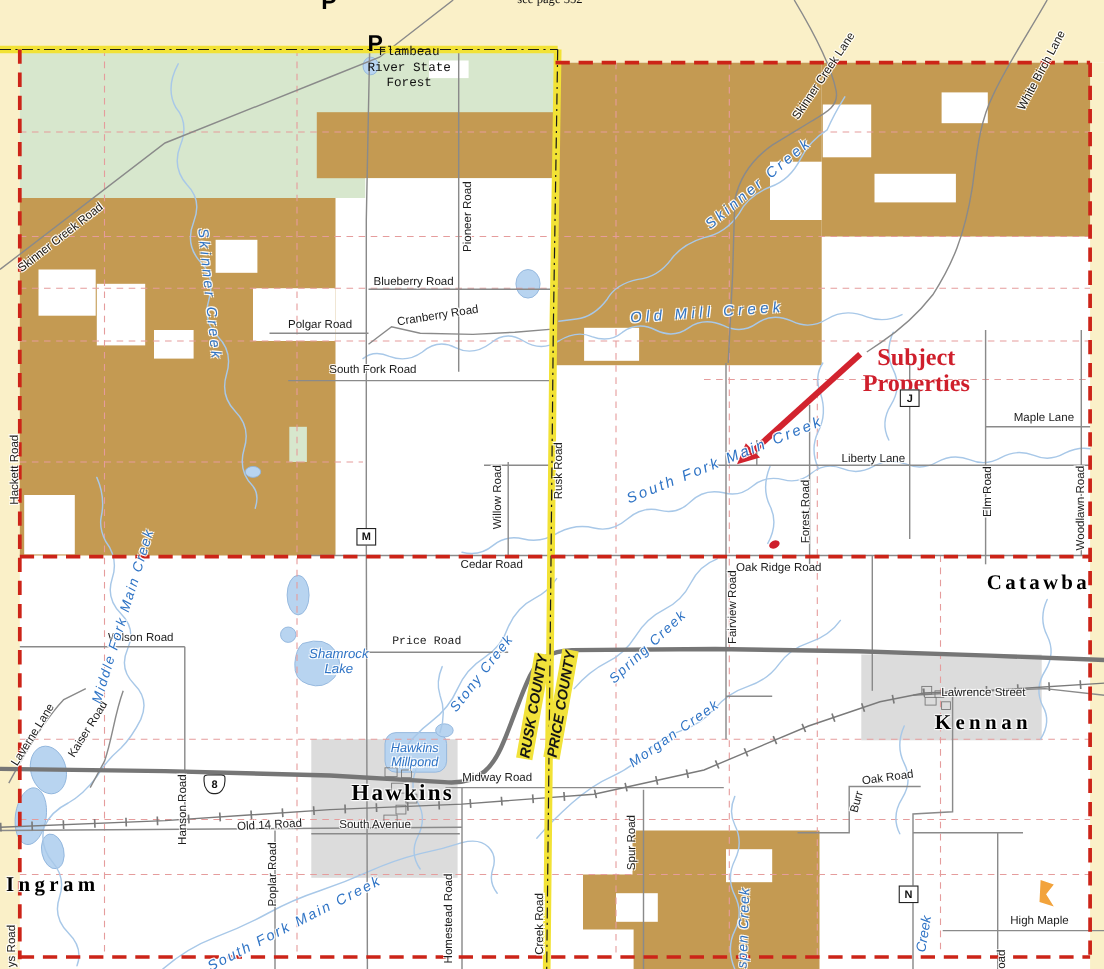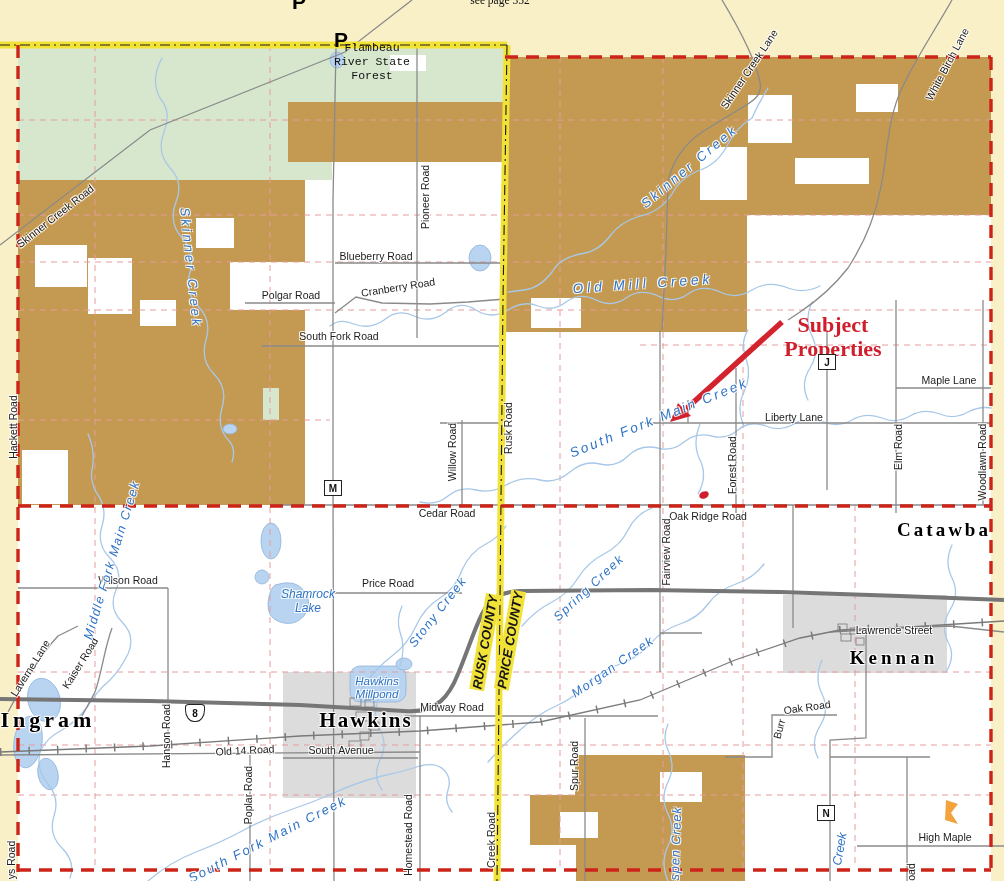--- a/index.html
+++ b/index.html
@@ -238,21 +238,21 @@
       <div class="lab road" style="left: 749px; top: 69px; transform: translate(-50%, -50%) rotate(-56deg);">Skinner Creek Lane</div>
       <div class="lab road" style="left: 947px; top: 64px; transform: translate(-50%, -50%) rotate(-62deg);">White Birch Lane</div>
       <div class="lab road" style="left: 949px; top: 380px; transform: translate(-50%, -50%) rotate(0deg); text-align: right;">Maple Lane</div>
       <div class="lab road" style="left: 794px; top: 417px; transform: translate(-50%, -50%) rotate(0deg);">Liberty Lane</div>
       <div class="lab road" style="left: 898px; top: 447px; transform: translate(-50%, -50%) rotate(-90deg);">Elm Road</div>
       <div class="lab road" style="left: 982px; top: 462px; transform: translate(-50%, -50%) rotate(-90deg);">Woodlawn Road</div>
       <div class="lab road" style="left: 732px; top: 465px; transform: translate(-50%, -50%) rotate(-90deg);">Forest Road</div>
       <div class="lab road" style="left: 708px; top: 516px; transform: translate(-50%, -50%) rotate(0deg);">Oak Ridge Road</div>
       <div class="lab road" style="left: 666px; top: 552px; transform: translate(-50%, -50%) rotate(-90deg);">Fairview Road</div>
       <div class="lab road" style="left: 128px; top: 580px; transform: translate(-50%, -50%) rotate(0deg);">Wilson Road</div>
-      <div class="lab road" style="left: 388px; top: 583px; transform: translate(-50%, -50%) rotate(0deg);">Price Road</div>
+      <div class="lab road" style="left: 388px; top: 583px; transform: translate(-50%, -50%) rotate(0deg); font-family: Liberation Mono, monospace;">Price Road</div>
       <div class="lab road" style="left: 80px; top: 663px; transform: translate(-50%, -50%) rotate(-58deg);">Kaiser Road</div>
       <div class="lab road" style="left: 30px; top: 668px; transform: translate(-50%, -50%) rotate(-58deg);">Laverne Lane</div>
       <div class="lab road" style="left: 166px; top: 736px; transform: translate(-50%, -50%) rotate(-90deg);">Hanson Road</div>
       <div class="lab road" style="left: 245px; top: 750px; transform: translate(-50%, -50%) rotate(-3deg);">Old 14 Road</div>
       <div class="lab road" style="left: 452px; top: 707px; transform: translate(-50%, -50%) rotate(0deg);">Midway Road</div>
       <div class="lab road" style="left: 341px; top: 750px; transform: translate(-50%, -50%) rotate(0deg);">South Avenue</div>
       <div class="lab road" style="left: 248px; top: 795px; transform: translate(-50%, -50%) rotate(-90deg);">Poplar Road</div>
       <div class="lab road" style="left: 408px; top: 835px; transform: translate(-50%, -50%) rotate(-90deg);">Homestead Road</div>
       <div class="lab road" style="left: 574px; top: 766px; transform: translate(-50%, -50%) rotate(-90deg);">Spur Road</div>
       <div class="lab road" style="left: 491px; top: 840px; transform: translate(-50%, -50%) rotate(-90deg);">Creek Road</div>
@@ -275,21 +275,21 @@
       <div class="lab creek" style="left: 589px; top: 588px; font-size: 12.5px; letter-spacing: 1.5px; transform: translate(-50%, -50%) rotate(-43deg);">Spring Creek</div>
       <div class="lab creek" style="left: 613px; top: 667px; font-size: 12.5px; letter-spacing: 1.5px; transform: translate(-50%, -50%) rotate(-35deg);">Morgan Creek</div>
       <div class="lab creek" style="left: 308px; top: 602px; font-size: 12px; transform: translate(-50%, -50%) rotate(0deg);">Shamrock
 Lake</div>
       <div class="lab creek" style="left: 377px; top: 688px; font-size: 11.5px; transform: translate(-50%, -50%) rotate(0deg);">Hawkins
 Millpond</div>
       <div class="lab creek" style="left: 268px; top: 840px; font-size: 13px; letter-spacing: 2px; transform: translate(-50%, -50%) rotate(-27deg);">South Fork Main Creek</div>
       <div class="lab creek" style="left: 676px; top: 848px; font-size: 12.5px; letter-spacing: 1px; transform: translate(-50%, -50%) rotate(-88deg);">Aspen Creek</div>
       <div class="lab creek" style="left: 840px; top: 849px; font-size: 12.5px; transform: translate(-50%, -50%) rotate(-80deg);">Creek</div>
       <div class="lab town" style="left: 366px; top: 720px; font-size: 21px; letter-spacing: 2px; transform: translate(-50%, -50%) rotate(0deg);">Hawkins</div>
-      <div class="lab town" style="left: 48px; top: 720px; font-size: 22px; letter-spacing: 4px; transform: translate(-50%, -50%) rotate(0deg);">Ingram</div>
+      <div class="lab town" style="left: 48px; top: 805px; font-size: 19px; letter-spacing: 4px; transform: translate(-50%, -50%) rotate(0deg);">Ingram</div>
       <div class="lab town" style="left: 894px; top: 658px; font-size: 19px; letter-spacing: 4px; transform: translate(-50%, -50%) rotate(0deg);">Kennan</div>
       <div class="lab town" style="left: 944px; top: 530px; font-size: 19px; letter-spacing: 3px; transform: translate(-50%, -50%) rotate(0deg); font-family: Liberation Serif, serif;">Catawba</div>
       <div class="mk box" style="left: 333px; top: 488px;">M</div>
       <div class="mk box" style="left: 827px; top: 362px;">J</div>
       <div class="mk box" style="left: 826px; top: 813px;">N</div>
       <div class="mk shield" style="left: 195px; top: 713px;">8</div>
       <div class="mk pmark" style="left: 341px; top: 40px;">P</div>
       <div class="mk pmark" style="left: 299px; top: 2px;">P</div>
     </div>
 </div>

